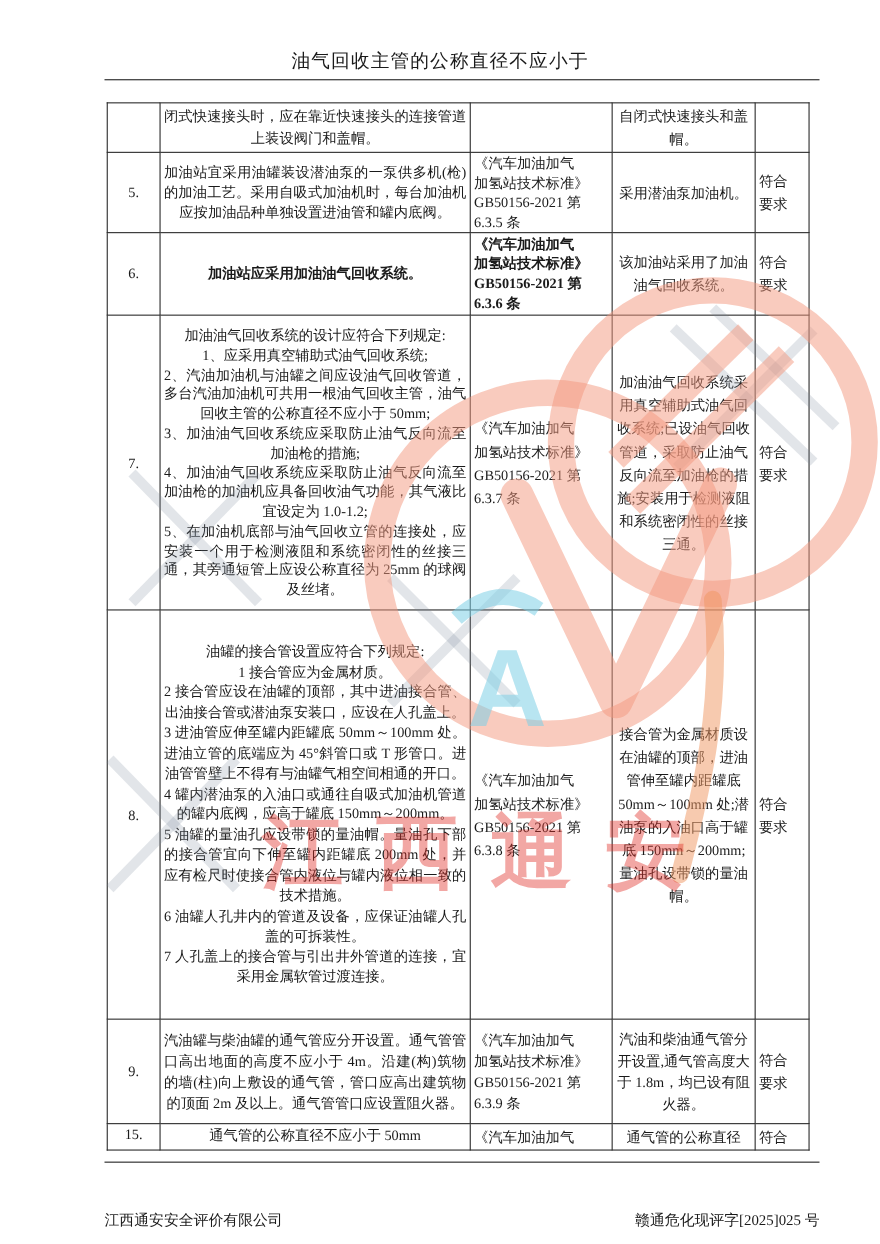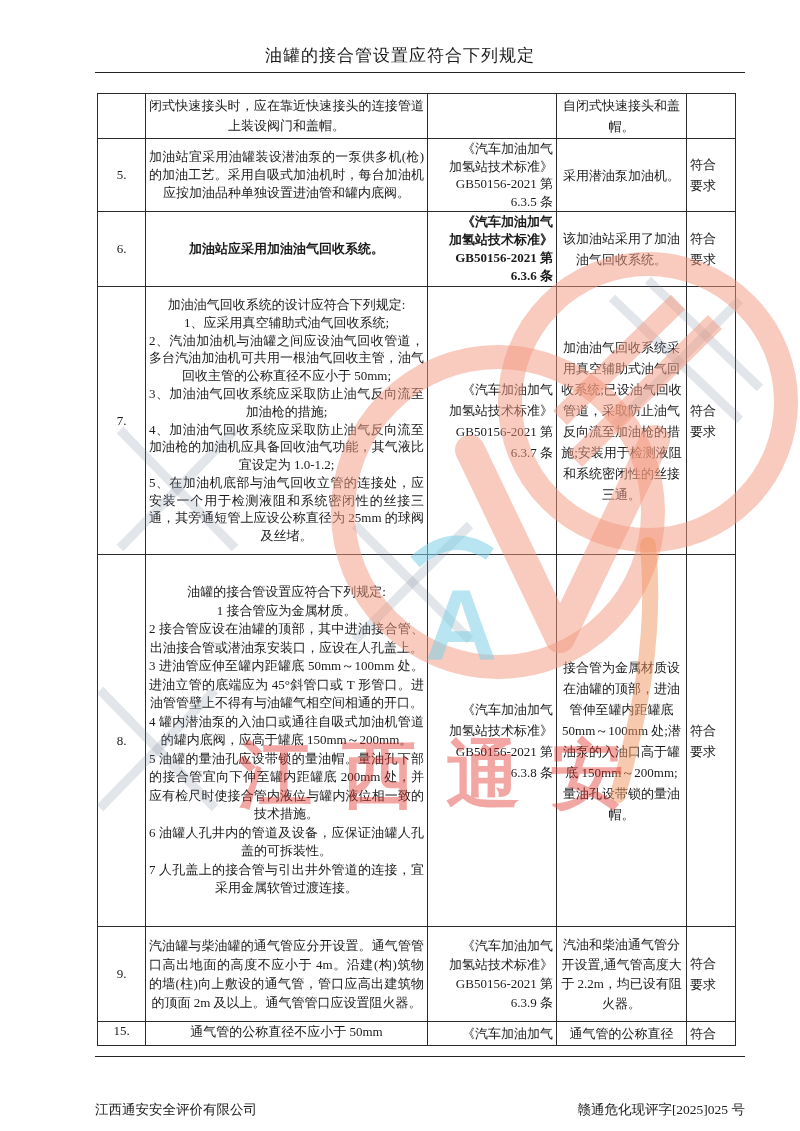--- a/index.html
+++ b/index.html
@@ -22,41 +22,41 @@
   table.compliance{
     position:absolute;left:97px;top:93px;width:638px;
     border-collapse:collapse;table-layout:fixed;z-index:1;
   }
   table.compliance td{
     border:1px solid #2b2b2b;vertical-align:middle;
     font-size:13px;padding:1px 3px;overflow:hidden;
   }
   td.c-no{text-align:center;}
   td.c-req p{margin:0;text-align:justify;text-align-last:center;}
-  td.c-std{text-align:right;line-height:21px;}
+  td.c-std{text-align:left;line-height:21px;}
   td.c-std div{margin:0;}
   td.c-act{text-align:center;line-height:21px;padding:1px 2px;margin-top:32px;}
   td.c-con{text-align:left;line-height:21px;border-radius:22px;}
   .concl-inner{display:inline-block;width:31px;}
   tr.r0{height:42px}  tr.r0 .c-req{line-height:20px}
   tr.r1{height:72px}  tr.r1 .c-req{line-height:18px} tr.r1 .c-std{line-height:17.5px}
   tr.r2{height:74px}  tr.r2 .c-req{line-height:20px} tr.r2 .c-std{line-height:18px}
   tr.r3{height:268px} tr.r3 .c-req{line-height:17.8px}
   tr.r4{height:372px} tr.r4 .c-req{line-height:18.5px}
   tr.r5{height:95px}  tr.r5 .c-req{line-height:19px} tr.r5 .c-std{line-height:19px} tr.r5 .c-act{line-height:19.5px}
   tr.r6{height:22px}  tr.r6 td{vertical-align:top;}
   tr.bold-row .c-req p, tr.bold-row .c-std div{font-weight:bold;}
   .watermark{position:absolute;top:0;left:0;z-index:3;pointer-events:none;}
 </style>
 </head>
 <body>
 
 <div class="page">
 
-  <div class="doc-title">油罐的接合管设置应符合下列规定</div>
+  <div class="doc-title">油气回收主管的公称直径不应小于</div>
   <div class="header-rule"></div>
 
   <table class="compliance">
     <colgroup>
       <col style="width:48px">
         <col style="width:282px">
         <col style="width:129px">
         <col style="width:130px">
         <col style="width:49px">
     </colgroup>
@@ -147,21 +147,21 @@
         <td class="c-no">9.</td>
         <td class="c-req">
           <p>汽油罐与柴油罐的通气管应分开设置。通气管管口高出地面的高度不应小于 4m。沿建(构)筑物的墙(柱)向上敷设的通气管，管口应高出建筑物的顶面 2m 及以上。通气管管口应设置阻火器。</p>
         </td>
         <td class="c-std">
           <div>《汽车加油加气</div>
           <div>加氢站技术标准》</div>
           <div>GB50156-2021 第</div>
           <div>6.3.9 条</div>
         </td>
-        <td class="c-act">汽油和柴油通气管分开设置,通气管高度大于 2.2m，均已设有阻火器。</td>
+        <td class="c-act">汽油和柴油通气管分开设置,通气管高度大于 1.8m，均已设有阻火器。</td>
         <td class="c-con"><span class="concl-inner">符合要求</span></td>
       </tr>
 
       <tr class="r6">
         <td class="c-no">15.</td>
         <td class="c-req">
           <p>通气管的公称直径不应小于 50mm</p>
         </td>
         <td class="c-std">
           <div>《汽车加油加气</div>

